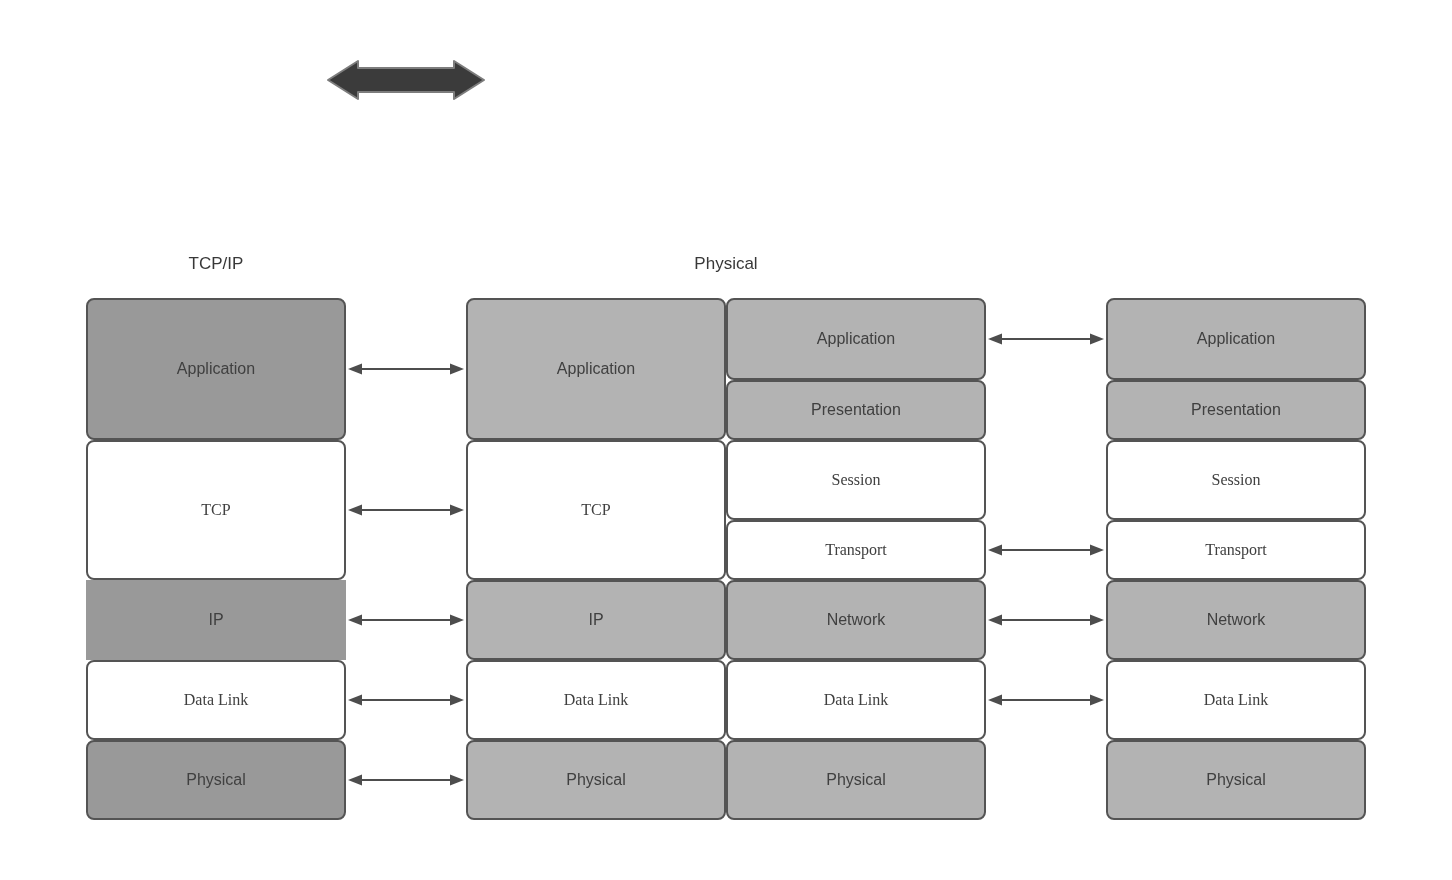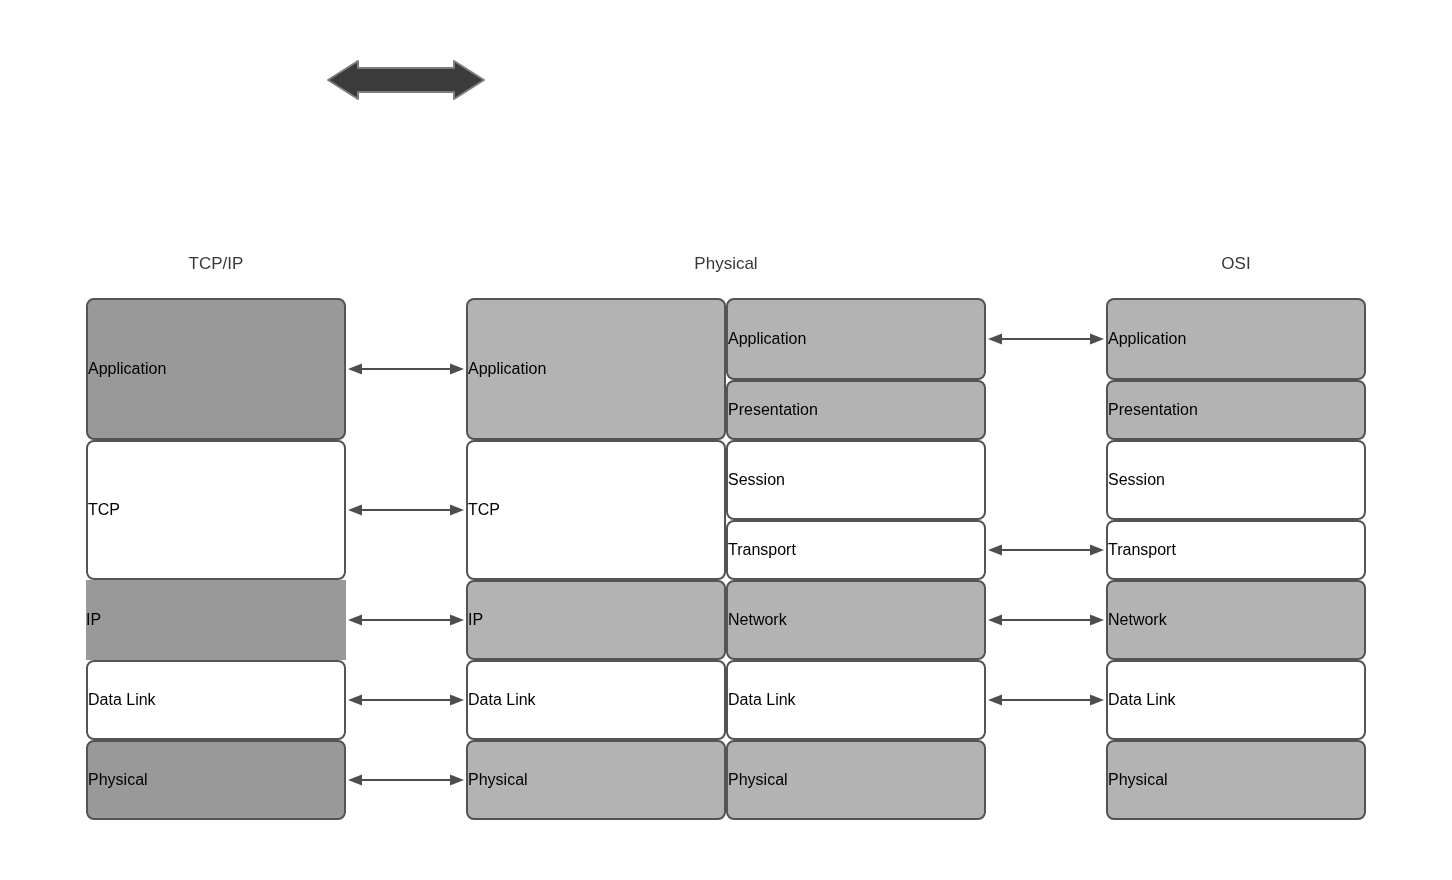--- a/index.html
+++ b/index.html
@@ -3,44 +3,43 @@
 <meta charset="utf-8">
 <style>
   html,body{margin:0;padding:0;background:#ffffff;}
   .canvas{
     position:relative;width:1452px;height:880px;background:#ffffff;overflow:hidden;
     font-family:"Liberation Sans", sans-serif;
   }
   .box{
     position:absolute;box-sizing:border-box;
     border:2.5px solid #545454;border-radius:8px;
-    display:flex;align-items:center;justify-content:flex-start;
-    font-size:16px;color:#000000;line-height:1.2;text-align:center;
+    display:flex;align-items:center;justify-content:center;
+    font-size:16px;color:#404040;line-height:1.2;text-align:center;
   }
   .fill-dark{background:#999999;}
   .fill-light{background:#b3b3b3;}
-  .fill-white{background:#ffffff;}
+  .fill-white{background:#ffffff;font-family:Liberation Serif, serif;}
   .no-border{border:none;border-radius:0;}
   .hdr{
     position:absolute;text-align:center;font-size:17px;color:#383838;
   }
   .conn{position:absolute;display:block;}
 </style>
 </head>
 <body>
 
 <div class="canvas">
 
   <svg class="conn" style="left:326px;top:59px;" width="160" height="42" viewBox="0 0 160 42">
     <polygon points="2,21 32,2 32,9 128,9 128,2 158,21 128,40 128,33 32,33 32,40" fill="#3b3b3b" stroke="#7d7d7d" stroke-width="2" stroke-linejoin="round"></polygon>
   </svg>
 
   <div class="hdr" style="left:86px;top:254px;width:260px;">TCP/IP</div>
   <div class="hdr" style="left:466px;top:254px;width:520px;">Physical</div>
-  <div class="hdr" style="left:1106px;top:254px;width:260px;">OSI</div>
 
   <div class="box fill-dark" style="left:86px;top:298px;width:260px;height:142px;">
       <span>Application</span>
     </div>
   <div class="box fill-white" style="left:86px;top:440px;width:260px;height:140px;">
       <span>TCP</span>
     </div>
   <div class="box fill-dark no-border" style="left:86px;top:580px;width:260px;height:80px;">
       <span>IP</span>
     </div>

